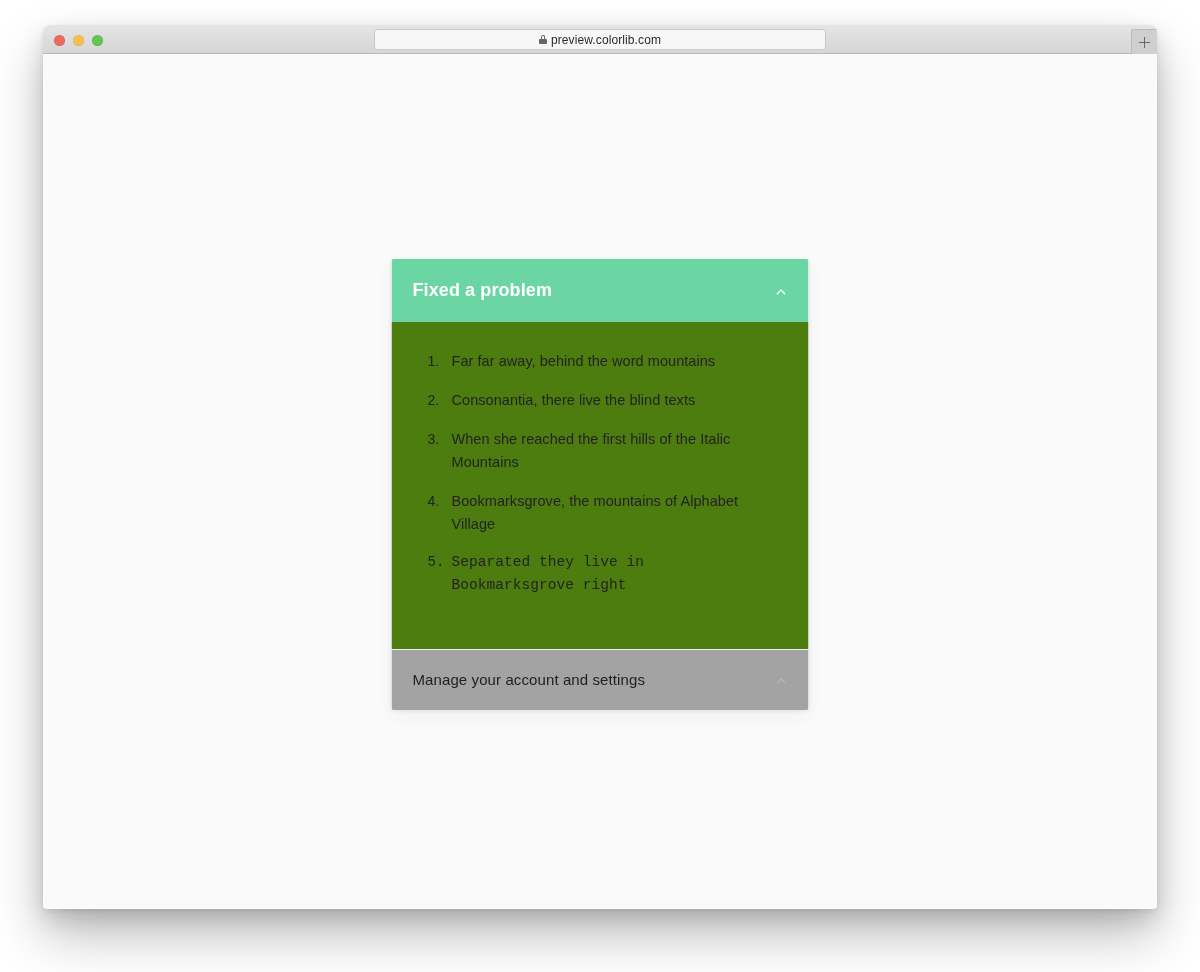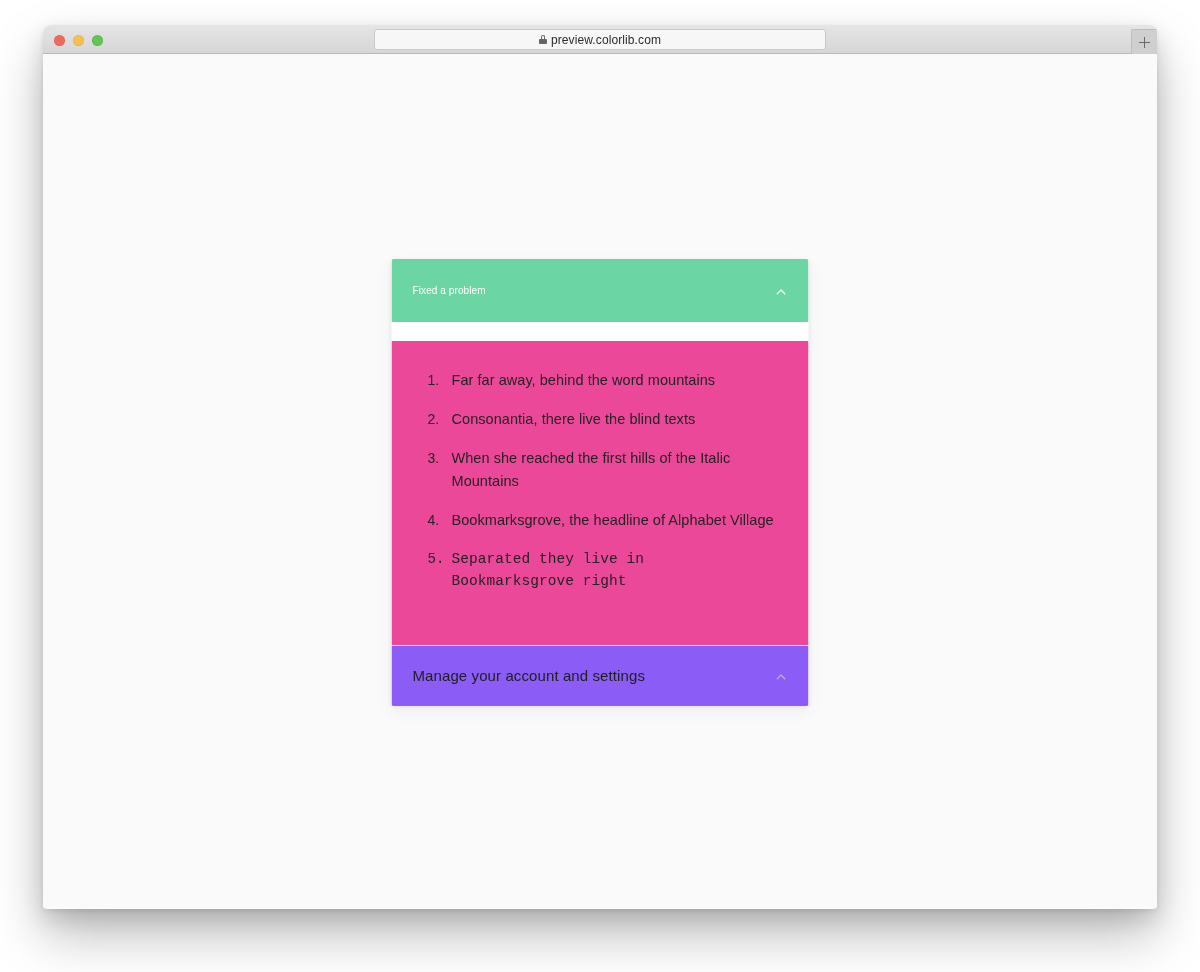--- a/index.html
+++ b/index.html
@@ -177,52 +177,51 @@
   .acc-item { background: #ffffff; }
   .acc-item + .acc-item { border-top: 1px solid #f0f0f0; }
 
   .acc-header {
     position: relative;
     display: flex;
     align-items: center;
     height: 60px;
     padding: 0 21px;
     cursor: pointer;
-    background: #8b5cf6;
+    background: #a3a3a3;
   }
   .acc-header.active {
     background: #6bd6a3;
     height: 63px;
   }
 
   .acc-title {
     font-size: 15px;
     color: #1f1f1f;
     letter-spacing: 0.1px;
     line-height: 1.2;
   }
   .acc-header.active .acc-title {
     color: #ffffff;
-    font-weight: 400;
-    font-size: 10px;
+    font-weight: 700;
+    font-size: 18px;
   }
 
   .chev {
     position: absolute;
     right: 21px;
     top: 50%;
     transform: translateY(-50%);
     width: 13px;
     height: 13px;
   }
 
   .acc-panel {
-    background: #ec4899;
+    background: #4d7c0f;
     padding: 28px 0 52px 0;
-    margin-top: 19px;
   }
 
   .acc-panel ol {
     list-style: none;
     counter-reset: li;
     margin: 0;
     padding: 0 34px 0 22px;
   }
   .acc-panel ol li {
     counter-increment: li;
@@ -289,21 +288,21 @@
             <svg viewBox="0 0 16 16" width="13" height="13" fill="none" stroke="#ffffff" stroke-width="1.6" stroke-linecap="round" stroke-linejoin="round">
               <path d="M3.4 10.2 8 5.6l4.6 4.6"></path>
             </svg>
           </span>
         </div>
         <div class="acc-panel">
           <ol>
             <li>Far far away, behind the word mountains</li>
             <li>Consonantia, there live the blind texts</li>
             <li>When she reached the first hills of the Italic Mountains</li>
-            <li>Bookmarksgrove, the headline of Alphabet Village</li>
+            <li>Bookmarksgrove, the mountains of Alphabet Village</li>
             <li>Separated they live in Bookmarksgrove right</li>
           </ol>
         </div>
       </div>
 
       <div class="acc-item">
         <div class="acc-header">
           <span class="acc-title">Manage your account and settings</span>
           <span class="chev">
             <svg viewBox="0 0 16 16" width="13" height="13" fill="none" stroke="#b7b7b7" stroke-width="1.5" stroke-linecap="round" stroke-linejoin="round">

